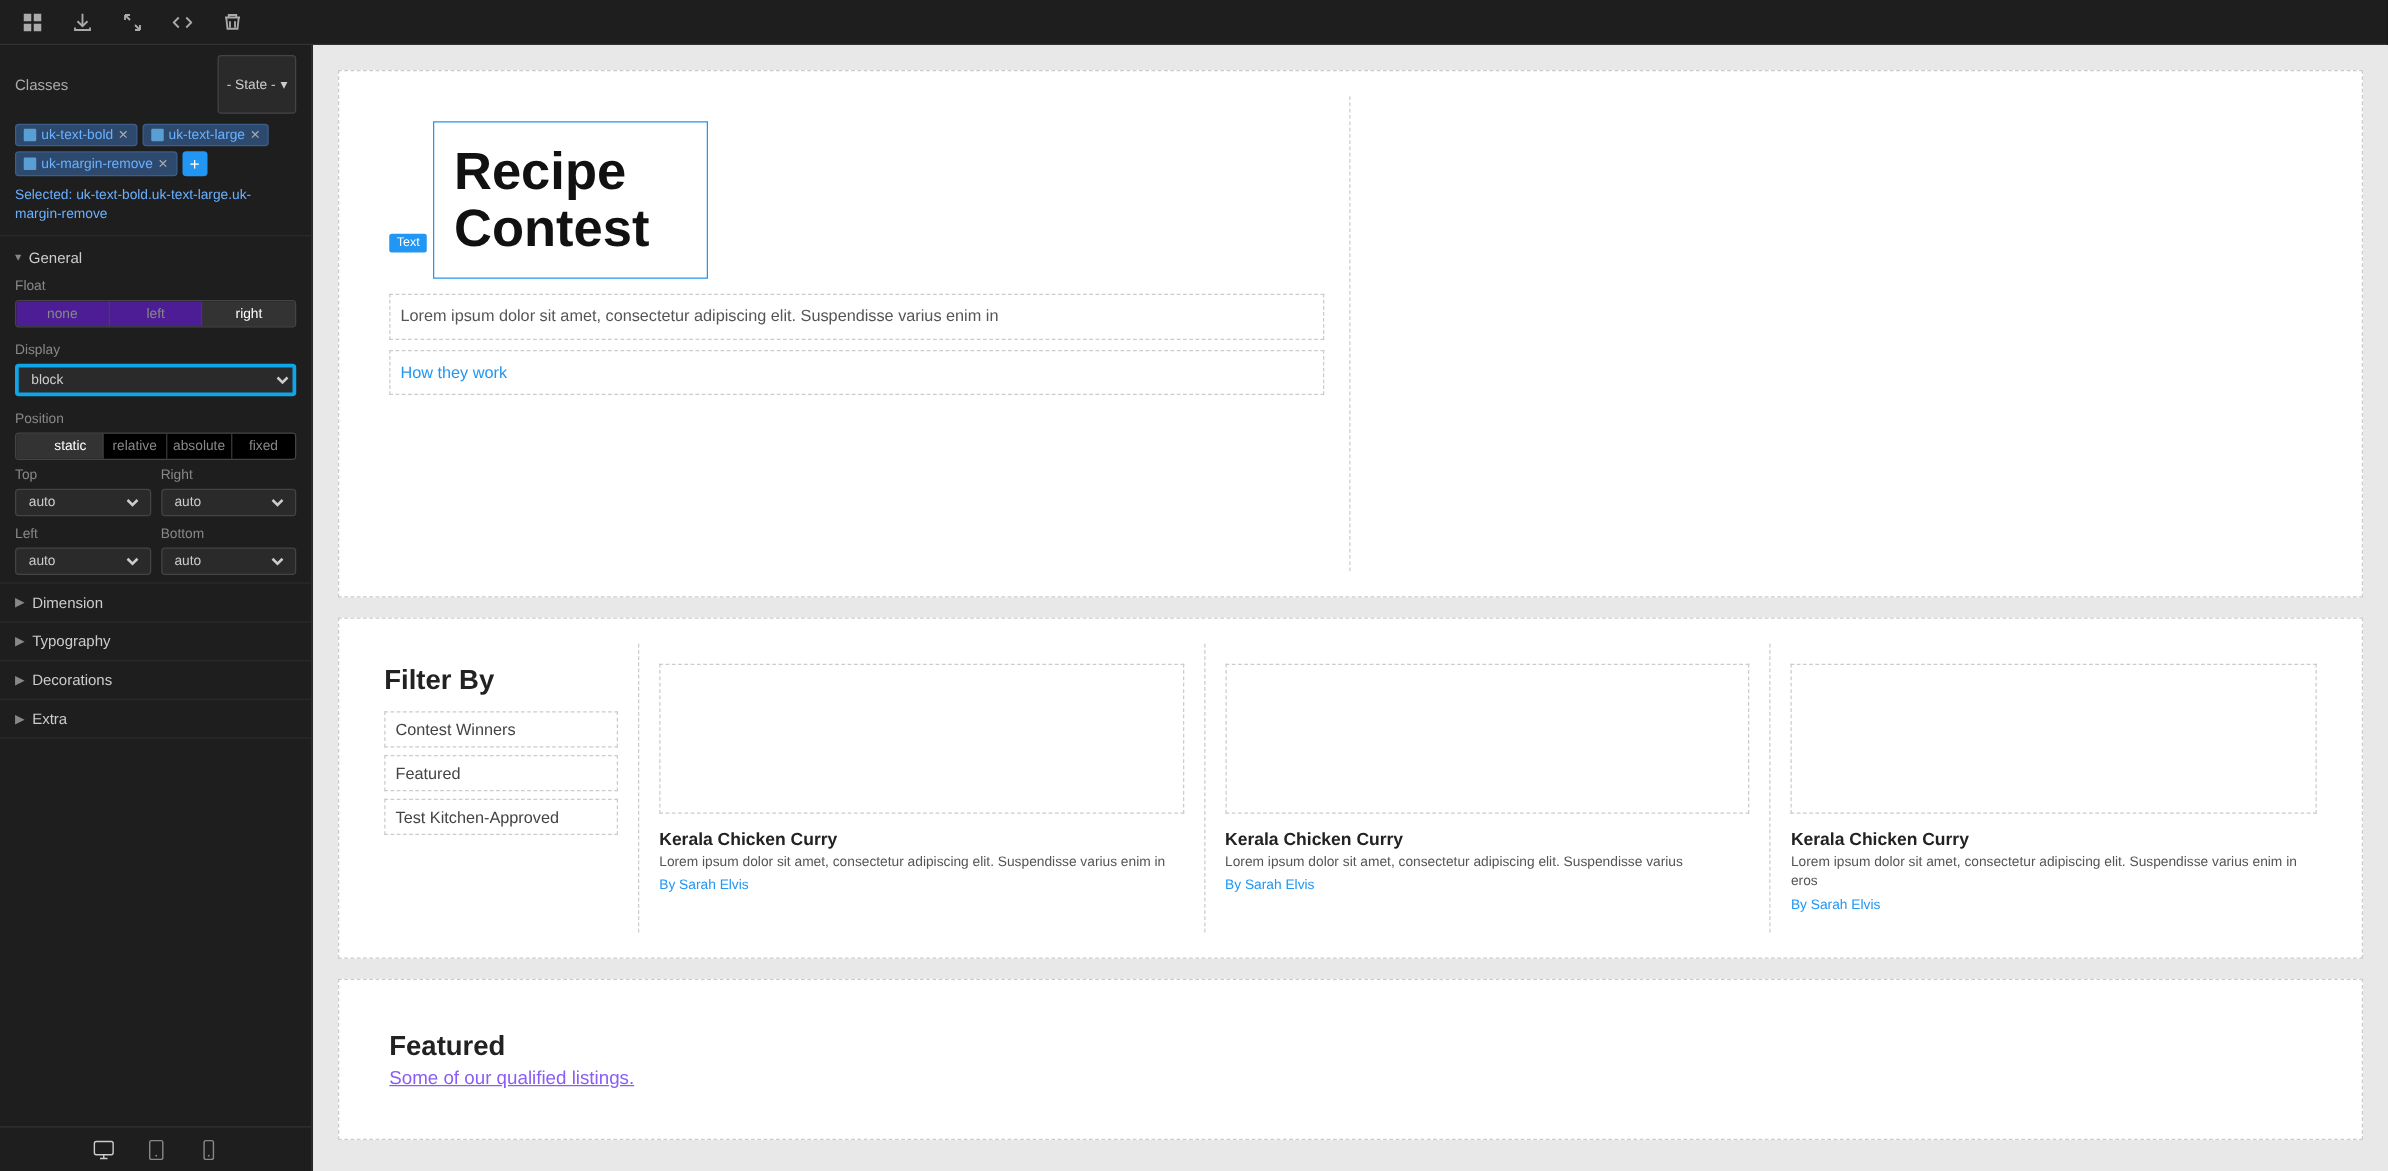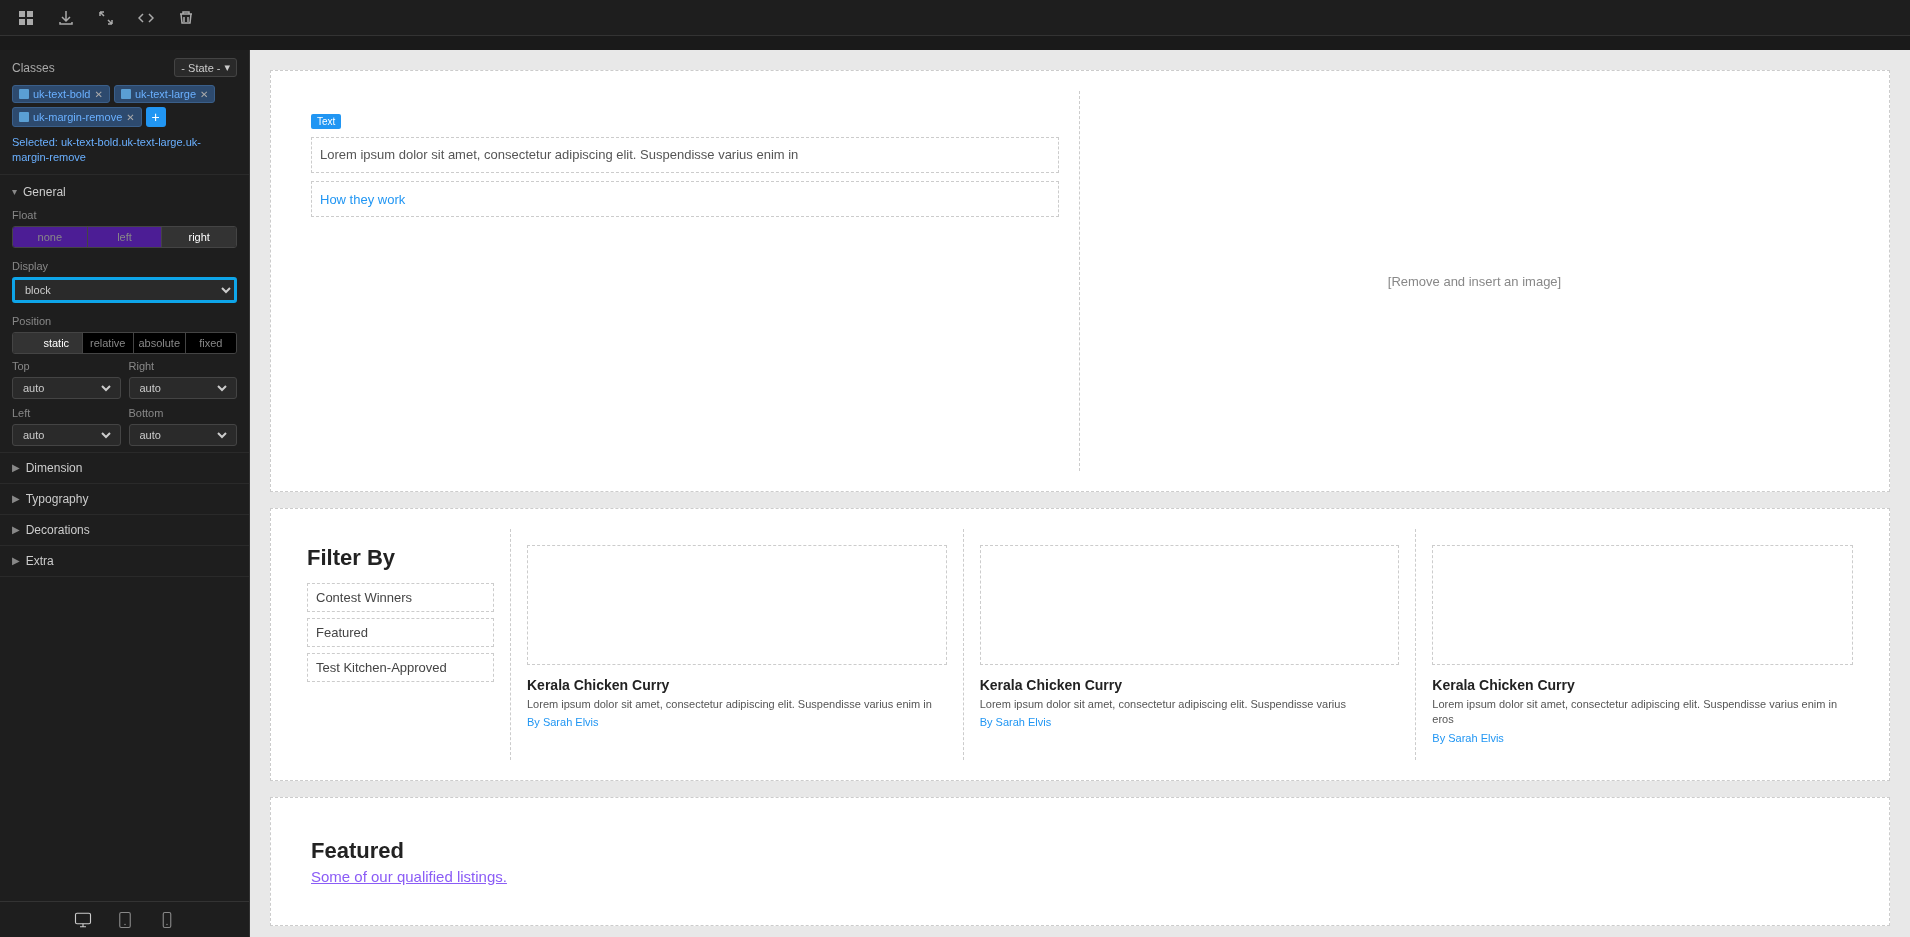--- a/index.html
+++ b/index.html
@@ -23,21 +23,20 @@
       cursor: pointer;
       border-radius: 4px;
     }
     .top-toolbar-icon svg { width: 16px; height: 16px; fill: #aaa; }
 
     
     .main-layout {
       display: flex;
       flex: 1;
       overflow: hidden;
-      margin-top: 14px;
     }
 
     
     .left-panel {
       width: 250px;
       background: #1e1e1e;
       border-right: 1px solid #333;
       display: flex;
       flex-direction: column;
       overflow-y: auto;
@@ -60,21 +59,21 @@
     .classes-label {
       color: #aaa;
       font-size: 12px;
       font-weight: 500;
     }
     .state-dropdown {
       background: #2a2a2a;
       border: 1px solid #444;
       color: #ccc;
       font-size: 11px;
-      padding: 2px 6px;
+      padding: 16px 6px;
       border-radius: 3px;
       cursor: pointer;
       display: flex;
       align-items: center;
       gap: 4px;
     }
 
     .class-tags {
       display: flex;
       flex-wrap: wrap;
@@ -608,29 +607,29 @@
       </div>
     </div>
   </div>
 
   <div class="canvas-area">
 
     <div class="content-block">
       <div class="hero-section">
         <div class="hero-left">
           <span class="text-label">Text</span>
+          <div class="hero-title-box">
+            <h1 class="hero-title">Recipe Contest</h1>
+          </div>
           <div class="hero-body-box">
             <p class="hero-body">Lorem ipsum dolor sit amet, consectetur adipiscing elit. Suspendisse varius enim in</p>
           </div>
           <div class="hero-link-box">
             <a class="hero-link" href="#">How they work</a>
           </div>
-        </div>
-        <div class="hero-right">
-          <span class="image-placeholder">[Remove and insert an image]</span>
         </div>
       </div>
     </div>
 
     <div class="content-block">
       <div class="filter-section">
         <div class="filter-left">
           <div class="filter-title">Filter By</div>
           <div class="filter-item">Contest Winners</div>
           <div class="filter-item">Featured</div>

